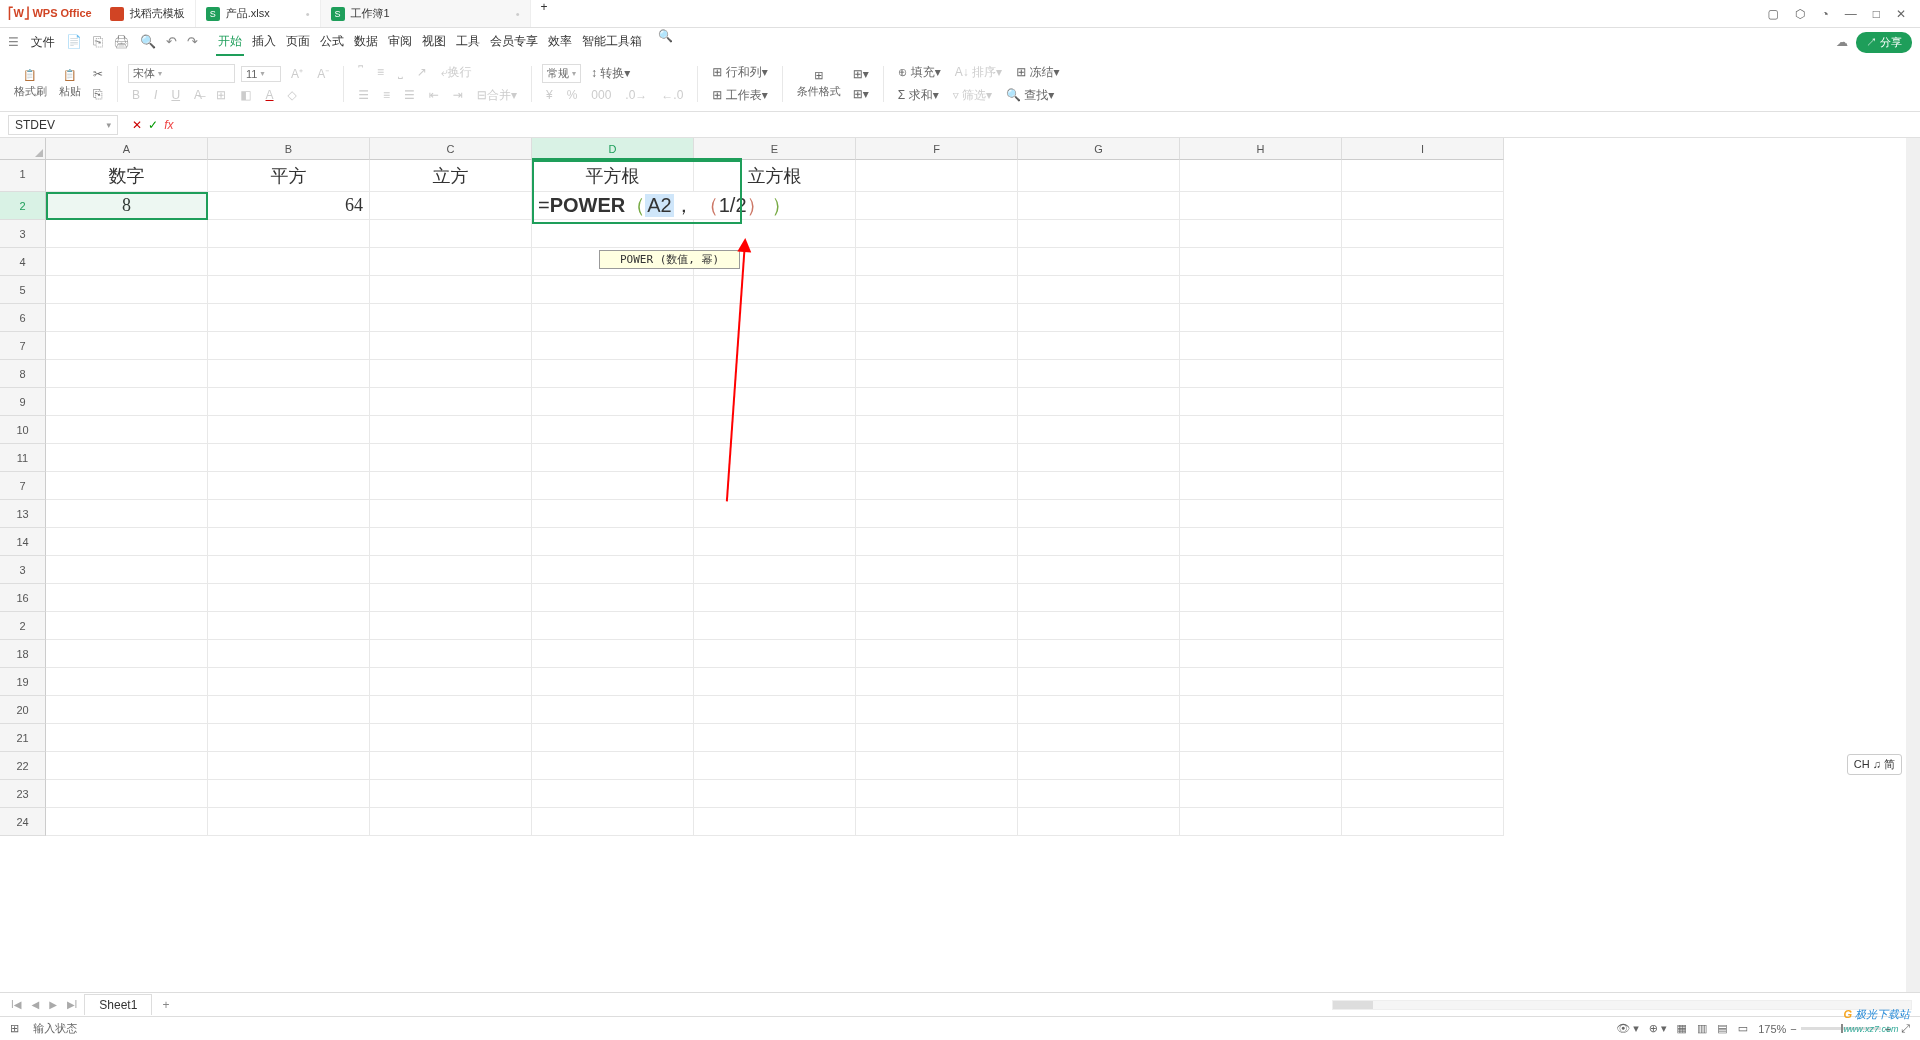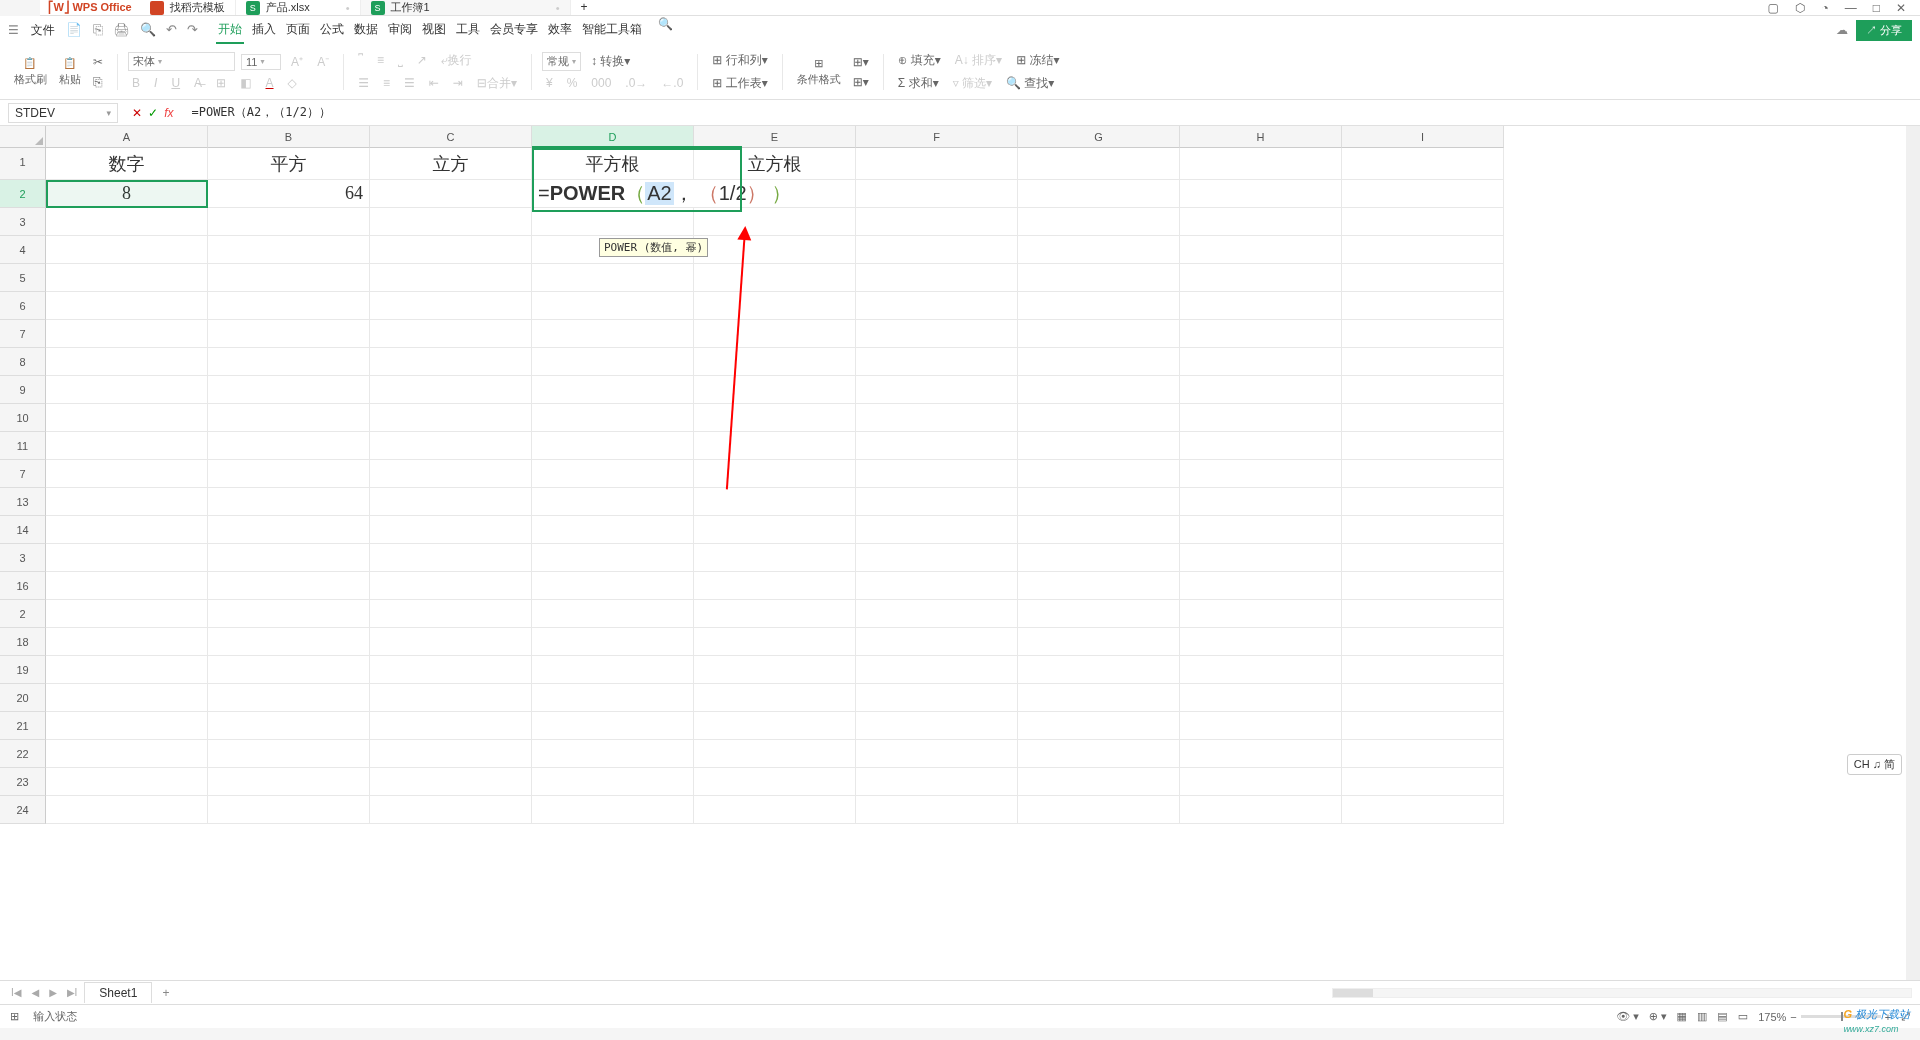--- a/index.html
+++ b/index.html
@@ -1,38 +1,38 @@
 <!DOCTYPE html>
 <html><head>
 <meta charset="utf-8">
 <style>
 * { margin: 0; padding: 0; box-sizing: border-box; font-family: "Microsoft YaHei", Arial, sans-serif; }
 body { background: #f5f5f5; font-size: 12px; color: #333; overflow: hidden; user-select: none; }
 
 
-.titlebar { height: 16px; background: #fff; display: flex; align-items: center; border-bottom: 1px solid #e0e0e0; margin-left: 40px; }
+.titlebar { height: 28px; background: #fff; display: flex; align-items: center; border-bottom: 1px solid #e0e0e0; }
 .titlebar .logo { color: #d14424; font-weight: bold; margin: 0 8px; font-size: 11px; }
 .titlebar .tabs { display: flex; height: 100%; flex: 1; }
 .titlebar .tab { display: flex; align-items: center; padding: 0 10px; gap: 6px; border-right: 1px solid #eee; cursor: pointer; font-size: 11px; }
 .titlebar .tab .ticon { width: 14px; height: 14px; border-radius: 2px; display: inline-block; }
 .titlebar .tab.active { background: #f7f7f7; }
 .titlebar .newtab { padding: 0 10px; cursor: pointer; }
 .titlebar .winctl { display: flex; gap: 16px; padding: 0 14px; color: #666; }
 .titlebar .winctl span { cursor: pointer; }
 
 
 .menubar { height: 28px; background: #fff; display: flex; align-items: center; padding: 0 8px; gap: 4px; }
 .menubar .quickicons { display: flex; gap: 10px; color: #888; font-size: 13px; }
 .menubar .quickicons span { cursor: pointer; }
 .menubar .file-btn { margin: 0 8px; cursor: pointer; font-size: 12px; }
 .menubar .menus { display: flex; gap: 6px; margin-left: 14px; }
 .menubar .menus .menu { cursor: pointer; padding: 4px 2px; }
 .menubar .menus .menu.active { color: #1e9e5a; border-bottom: 2px solid #1e9e5a; }
 .menubar .right { margin-left: auto; display: flex; gap: 8px; align-items: center; }
-.menubar .share { background: #1e9e5a; color: #fff; padding: 3px 10px; border-radius: 0; cursor: pointer; font-size: 11px; }
+.menubar .share { background: #1e9e5a; color: #fff; padding: 3px 10px; border-radius: 10px; cursor: pointer; font-size: 11px; }
 
 
 .ribbon { height: 56px; background: #fff; border-bottom: 1px solid #e0e0e0; display: flex; align-items: center; padding: 0 10px; gap: 4px; }
 .ribbon .group { display: flex; flex-direction: column; justify-content: center; gap: 2px; }
 .ribbon .row { display: flex; align-items: center; gap: 6px; }
 .ribbon .btn { cursor: pointer; color: #666; font-size: 12px; padding: 2px 4px; }
 .ribbon .btn.disabled { color: #ccc; }
 .ribbon .vsep { width: 1px; height: 36px; background: #e8e8e8; margin: 0 6px; }
 .ribbon .bigbtn { display: flex; flex-direction: column; align-items: center; cursor: pointer; color: #666; font-size: 11px; gap: 2px; padding: 0 4px; }
 .ribbon .combo { border: 1px solid #ddd; padding: 1px 4px; font-size: 11px; color: #666; cursor: pointer; display: inline-flex; align-items: center; }
@@ -69,21 +69,21 @@
 .cell.center { justify-content: center; }
 
 .sel-a2 { position: absolute; left: 0; top: 32px; width: 162px; height: 28px; border: 2px solid #1e9e5a; background: rgba(30,158,90,0.08); pointer-events: none; }
 .edit-d { position: absolute; left: 486px; top: 0; width: 210px; height: 64px; border-left: 2px solid #1e9e5a; border-right: 2px solid #1e9e5a; border-bottom: 2px solid #1e9e5a; border-top: 2px solid #1e9e5a; pointer-events: none; }
 .edit-d::before { content:""; position:absolute; top:-4px; left:-2px; right:-2px; height:3px; background:#1e9e5a; }
 .formula-cell { font-family: "Times New Roman", serif; font-size: 20px; white-space: nowrap; overflow: visible; }
 .formula-cell .fn { font-weight: bold; }
 .formula-cell .ref { background: #cfe6fa; padding: 0 2px; }
 .formula-cell .paren1 { color: #7a4; }
 .formula-cell .paren2 { color: #c76; }
-.tooltip { position: absolute; left: 553px; top: 90px; border: 1px solid #999; background: #ffffe1; padding: 1px 4px; font-size: 11px; font-family: Consolas, monospace; }
+.tooltip { position: absolute; left: 553px; top: 90px; border: 1px solid #999; background: #ffffe1; padding: 1px 20px; font-size: 11px; font-family: Consolas, monospace; }
 
 .arrow { position: absolute; left: 698px; top: 82px; width: 2px; height: 260px; background: #f00; transform: rotate(4deg); transform-origin: top; pointer-events:none; }
 .arrow::before { content: ""; position: absolute; top: -4px; left: -6px; width: 0; height: 0; border-left: 7px solid transparent; border-right: 7px solid transparent; border-bottom: 14px solid #f00; }
 
 
 .vscroll { position: absolute; right: 0; top: 0; bottom: 0; width: 14px; background: #f0f0f0; }
 
 
 .sheettabs { height: 24px; background: #fff; border-top: 1px solid #ddd; display: flex; align-items: center; padding: 0 8px; gap: 4px; }
 .sheettabs .navbtn { color: #aaa; cursor: pointer; padding: 0 3px; font-size: 10px; }
@@ -266,21 +266,20 @@
   </div>
 </div>
 
 <div class="formulabar">
   <div class="namebox">STDEV</div>
   <div class="fbar-btns">
     <span class="cancel">✕</span>
     <span class="accept">✓</span>
     <span class="fx">fx</span>
   </div>
-  <div class="formula-input">=POWER（A2，（1/2））</div>
 </div>
 
 <div class="sheet-wrapper">
 <div class="sheet" style="position:absolute;inset:0">
   <div class="corner"></div>
   <div class="colheads">
     <div class="colhead">A</div>
     <div class="colhead">B</div>
     <div class="colhead">C</div>
     <div class="colhead active">D</div>

